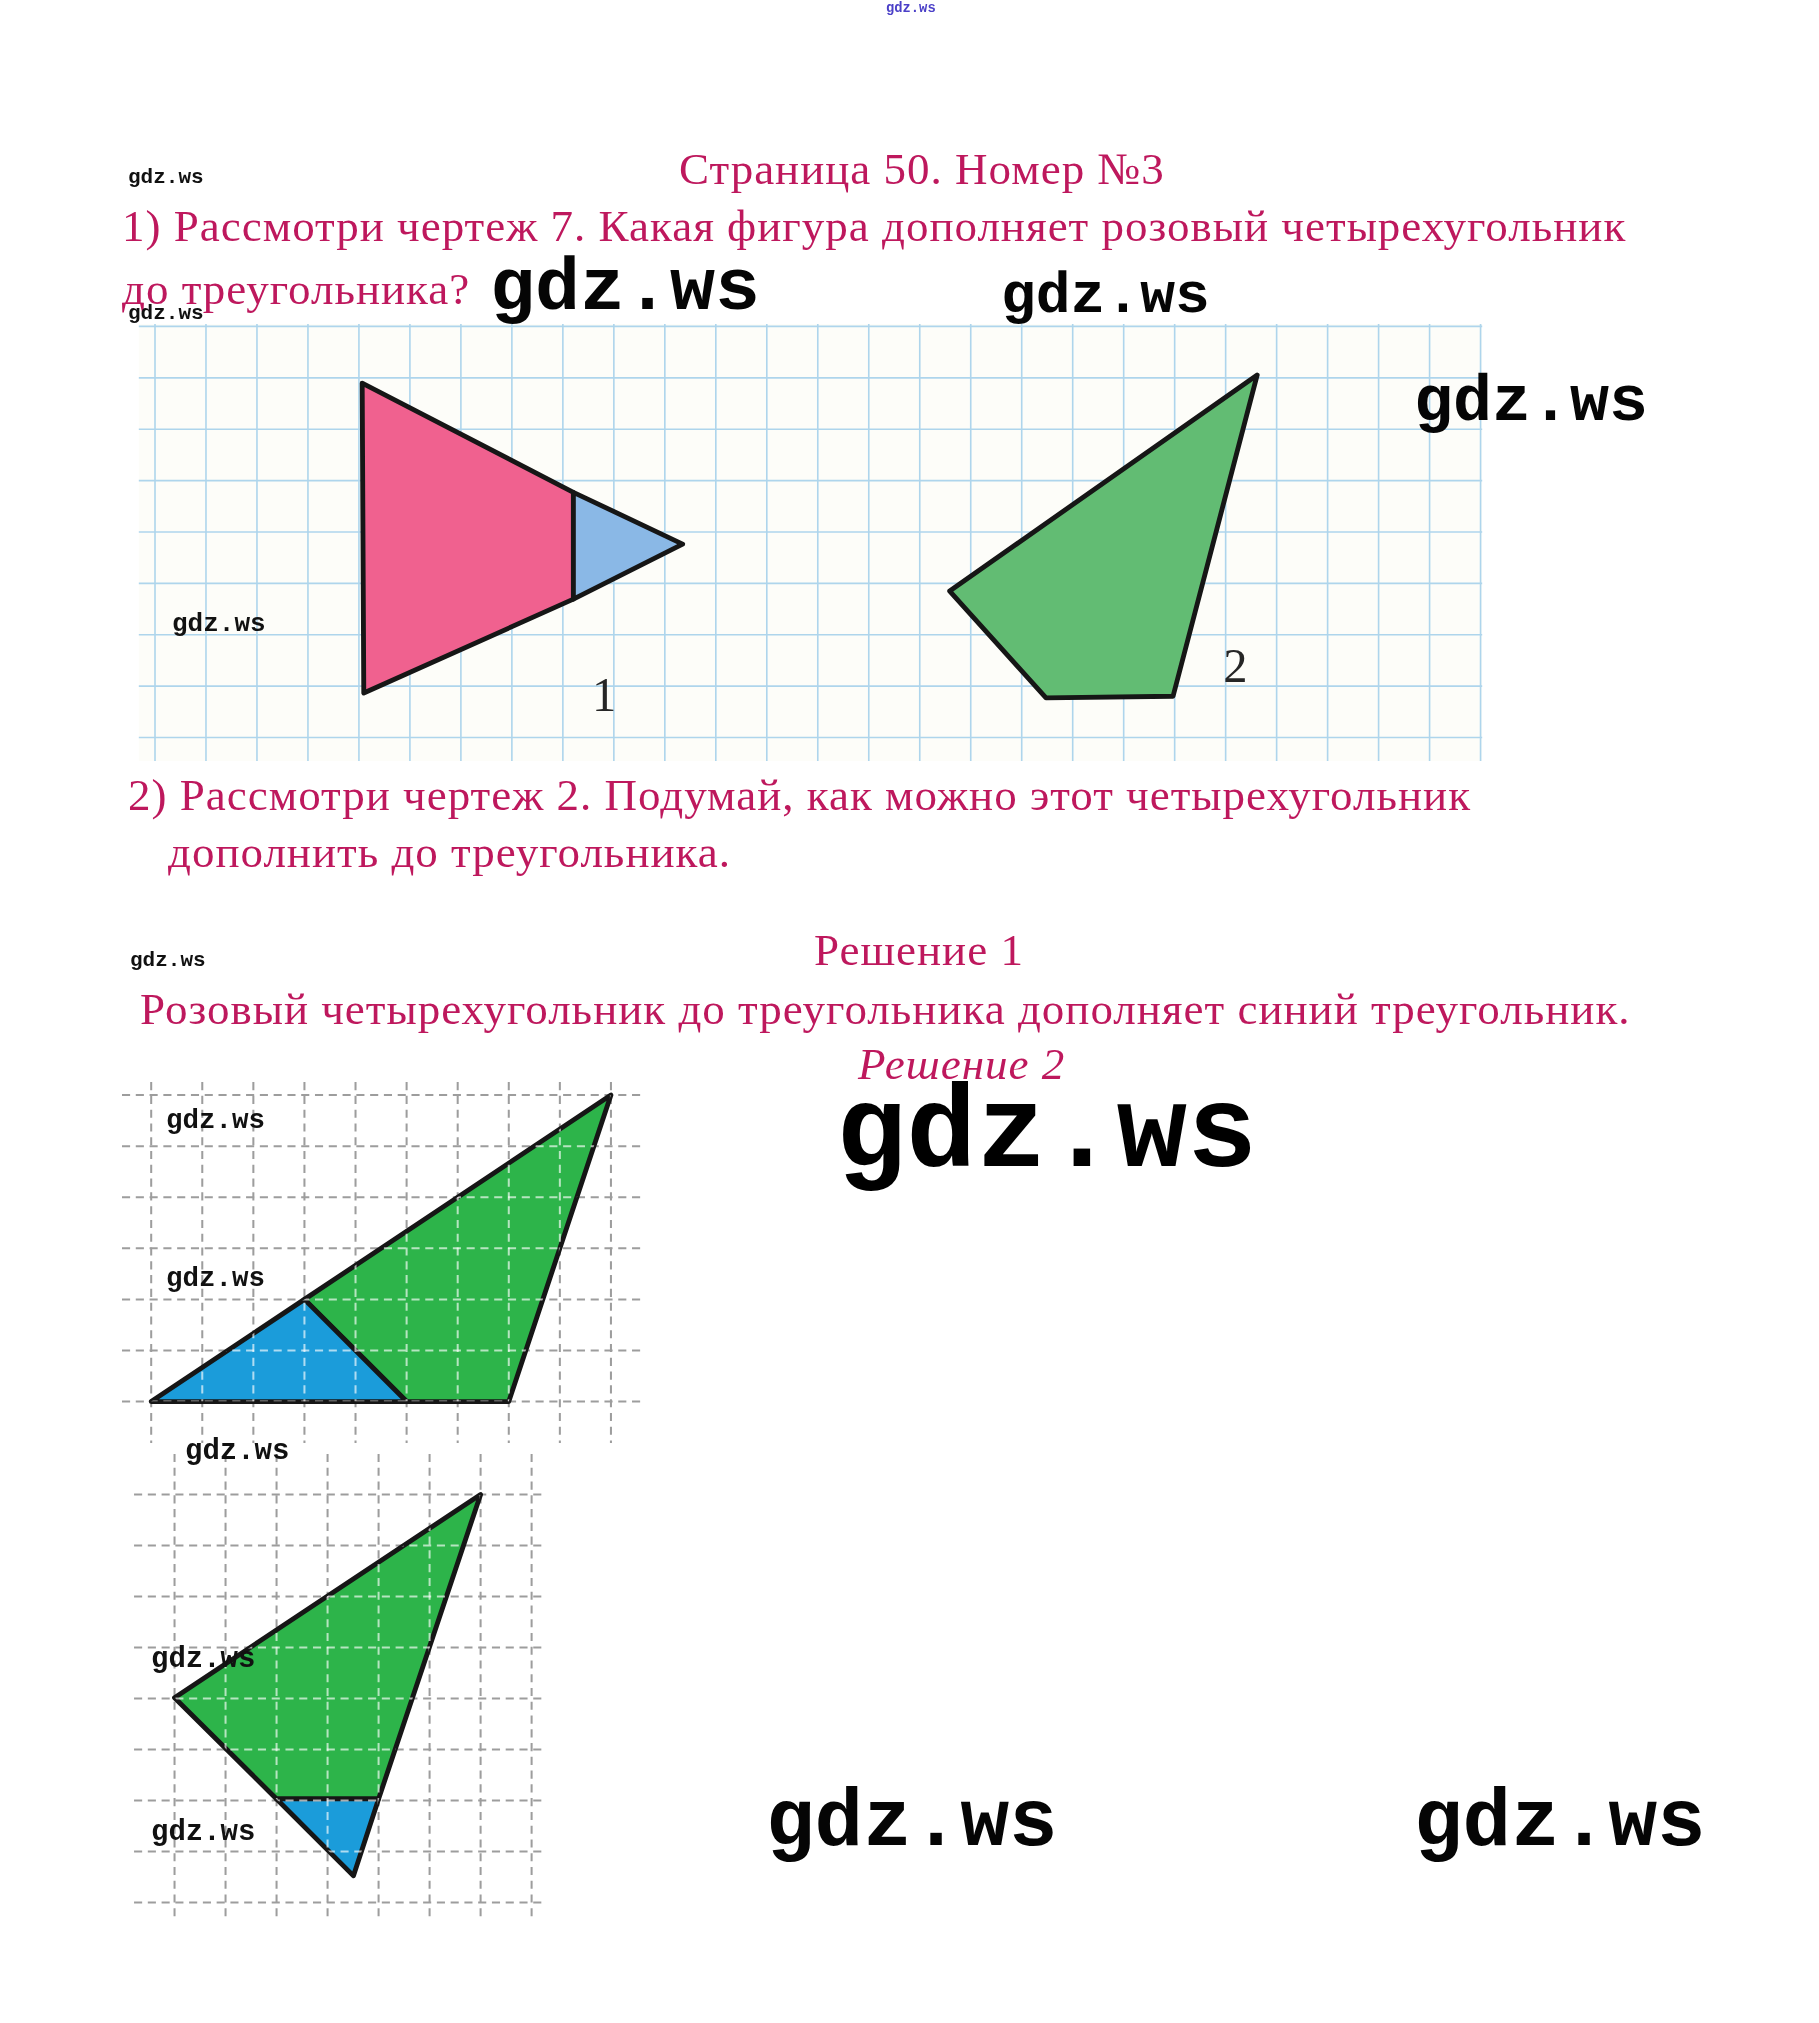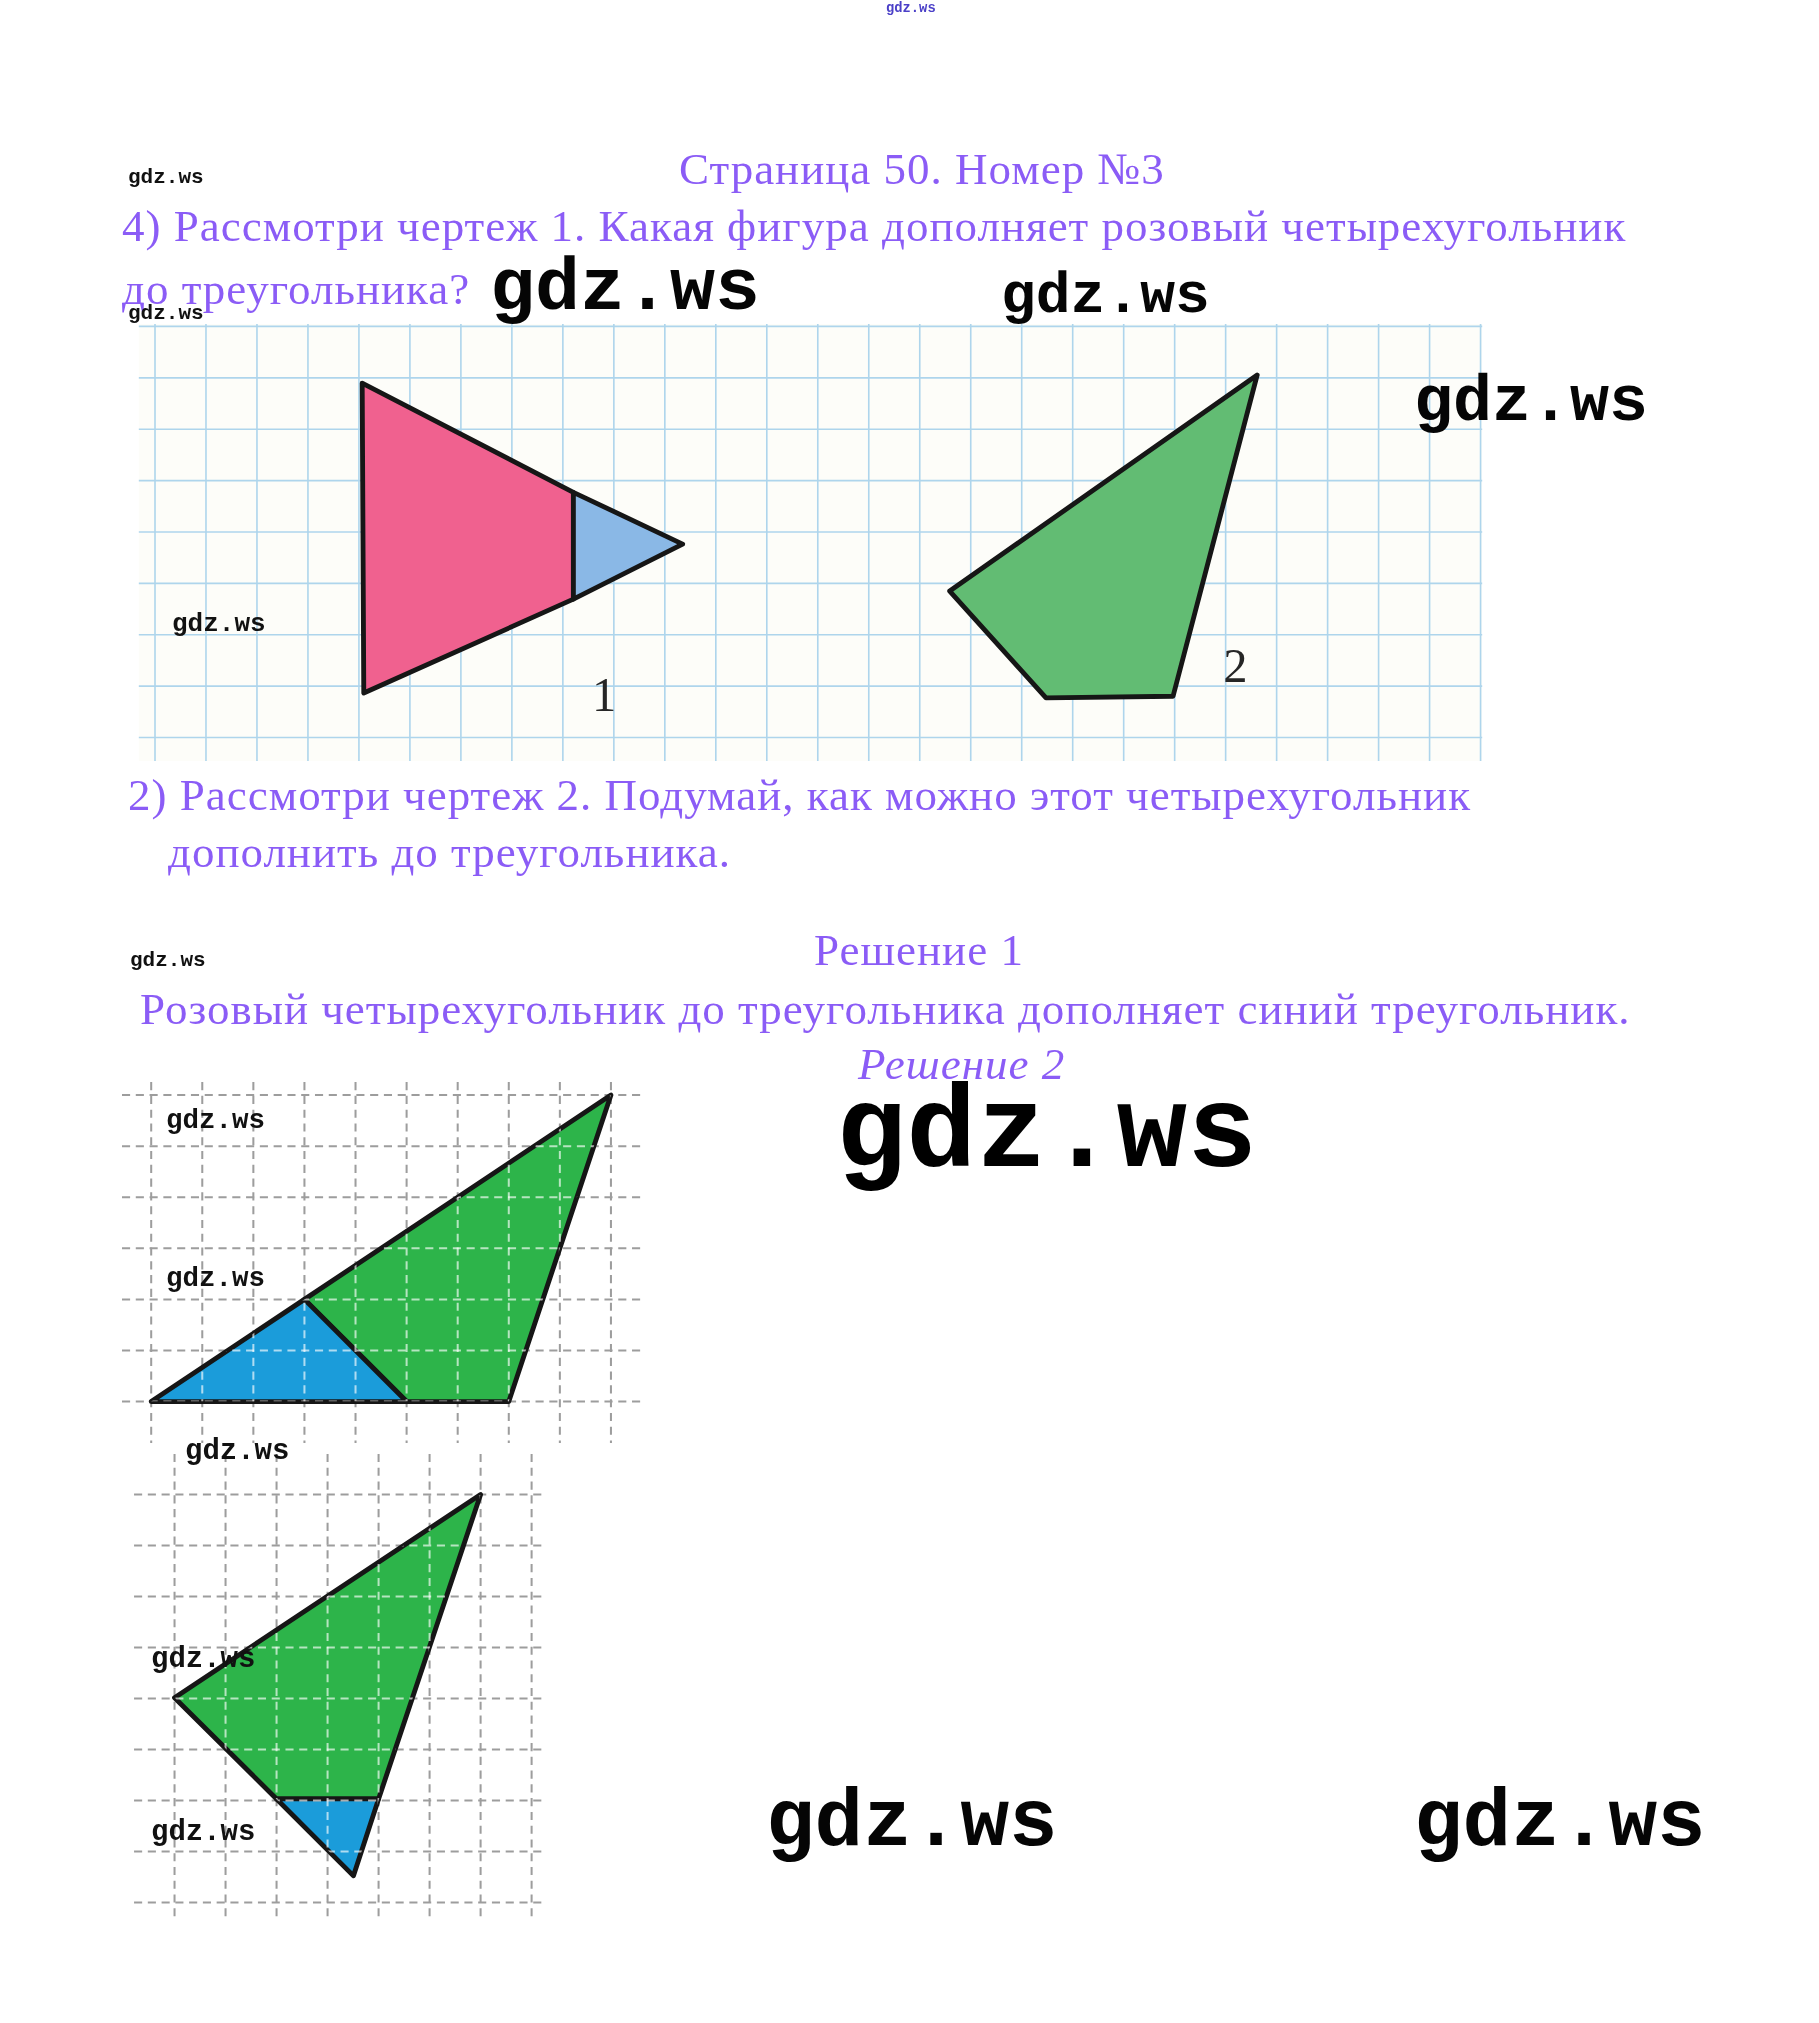--- a/index.html
+++ b/index.html
@@ -9,40 +9,40 @@
     background:#ffffff;
     overflow:hidden;
     font-family:"Liberation Serif", serif;
   }
   .tline{
     position:absolute;
     font-family:"Liberation Serif", serif;
     font-size:45px;
     line-height:45px;
     letter-spacing:1px;
-    color:#8b5cf6;
+    color:#be185d;
     white-space:nowrap;
   }
   .wm{
     position:absolute;
     font-family:Liberation Mono, monospace;
     white-space:nowrap;
     line-height:1.05;
   }
   .fig{position:absolute;}
   svg{display:block;}
 </style>
 </head>
 <body>
 
 <div class="page">
 
   <div class="tline" style="left:679px;top:147px;">Страница 50. Номер №3</div>
 
-  <div class="tline" style="left:122px;top:204px;">4) Рассмотри чертеж 1. Какая фигура дополняет розовый четырехугольник</div>
+  <div class="tline" style="left:122px;top:204px;">1) Рассмотри чертеж 7. Какая фигура дополняет розовый четырехугольник</div>
   <div class="tline" style="left:122px;top:267px;">до треугольника?</div>
 
   <div class="tline" style="left:128px;top:773px;">2) Рассмотри чертеж 2. Подумай, как можно этот четырехугольник</div>
   <div class="tline" style="left:128px;top:830px;margin-left:40px;">дополнить до треугольника.</div>
 
   <div class="tline" style="left:814px;top:928px;">Решение 1</div>
   <div class="tline" style="left:140px;top:987px;">Розовый четырехугольник до треугольника дополняет синий треугольник.</div>
   <div class="tline" style="left:858px;top:1042px;font-style:italic;">Решение 2</div>
 
   <div id="fig1" class="fig" style="left: 138px; top: 324px;">

